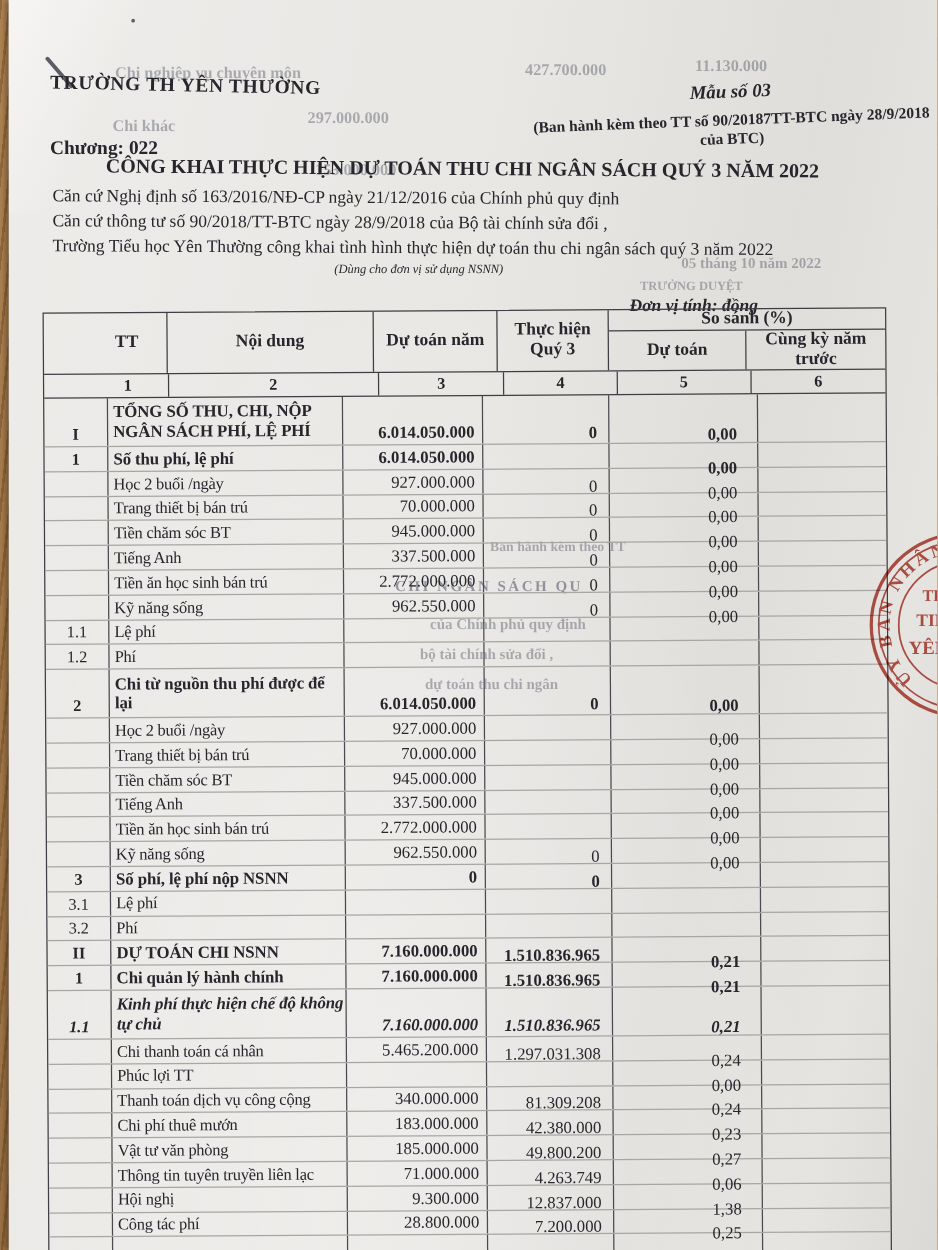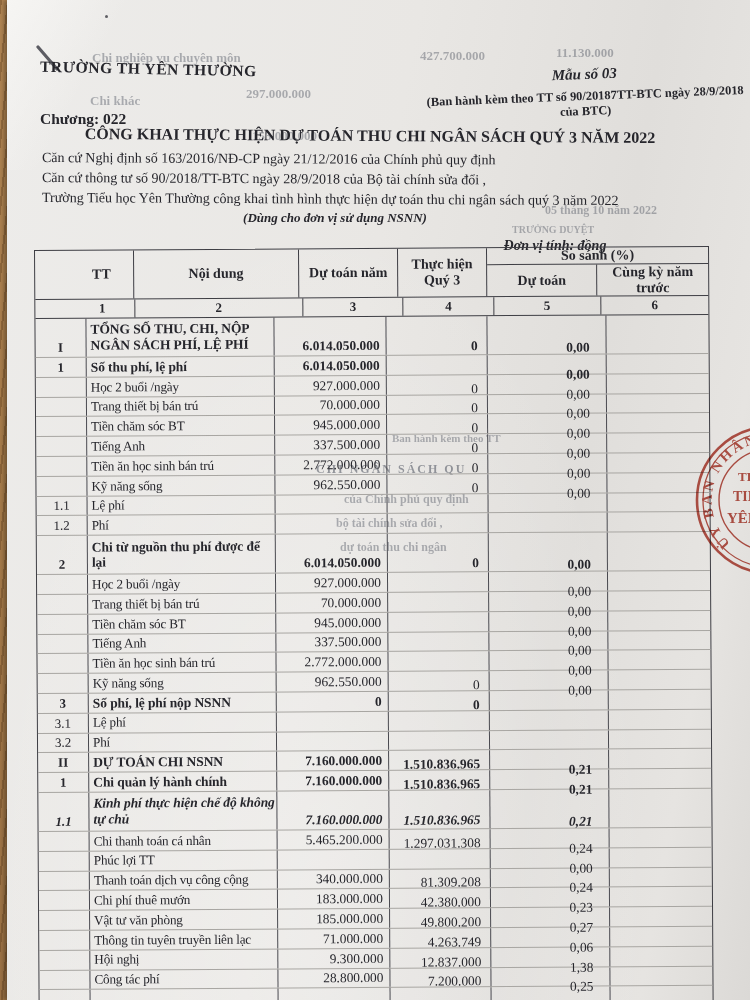--- a/index.html
+++ b/index.html
@@ -21,21 +21,21 @@
   
   .school{position:absolute;left:40px;top:60px;font-size:15.5px;font-weight:bold;letter-spacing:.6px;transform:rotate(1.2deg);}
   .chapter{position:absolute;left:40px;top:110px;font-size:15.5px;font-weight:bold;text-align:center;}
   .form-block{position:absolute;left:420px;top:66px;width:330px;text-align:center;transform:rotate(-2.2deg);}
   .form-no{font-size:15px;font-weight:bold;font-style:italic;margin-bottom:6px;}
   .form-note{font-size:12.4px;font-weight:bold;white-space:nowrap;}
   .form-note2{font-size:12.4px;font-weight:bold;}
   .title{position:absolute;left:0;right:10px;top:127px;text-align:center;font-size:16px;font-weight:bold;transform:rotate(.4deg);white-space:nowrap;}
   .basis{position:absolute;left:42px;font-size:14px;white-space:nowrap;transform:rotate(.3deg);transform-origin:0 0;}
   .basis.b0{top:150px;} .basis.b1{top:170px;} .basis.b2{top:190px;}
-  .scope{position:absolute;left:0;right:80px;top:210px;text-align:center;font-size:13px;font-weight:bold;font-style:italic;}
+  .scope{position:absolute;left:0;right:80px;top:210px;text-align:center;font-size:10px;font-weight:normal;font-style:italic;}
   .unit{position:absolute;left:470px;width:170px;top:228px;text-align:center;font-size:14px;font-weight:bold;font-style:italic;margin-top:10px;}
 
   
   .ghostlayer{position:absolute;inset:0;pointer-events:none;}
   .ghost{position:absolute;color:#0f172a;opacity:.30;filter:blur(.5px);white-space:nowrap;font-weight:bold;}
   .ghost.strong{opacity:.40;letter-spacing:2px;}
 
   
   .dtable{position:absolute;left:34px;top:250px;width:673px;border:1.4px solid #3e3e44;
     transform:rotate(-.35deg);transform-origin:0 0;}

